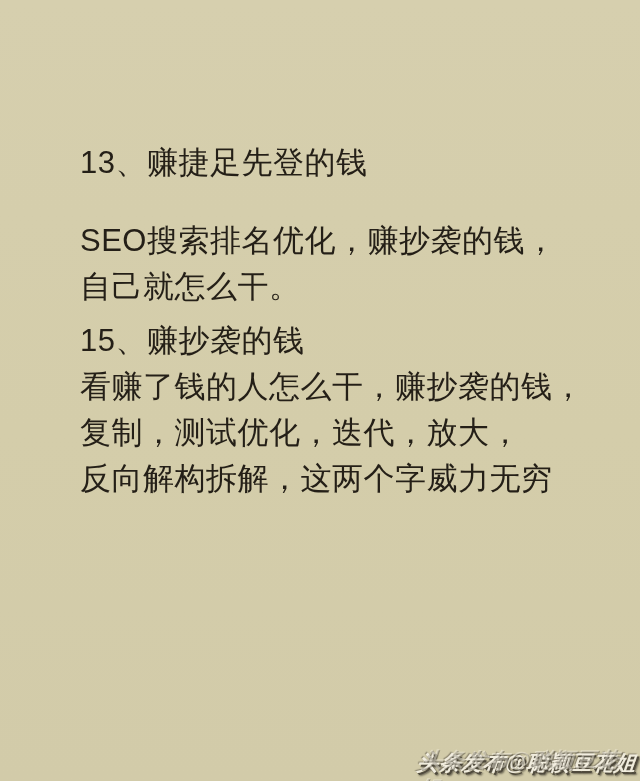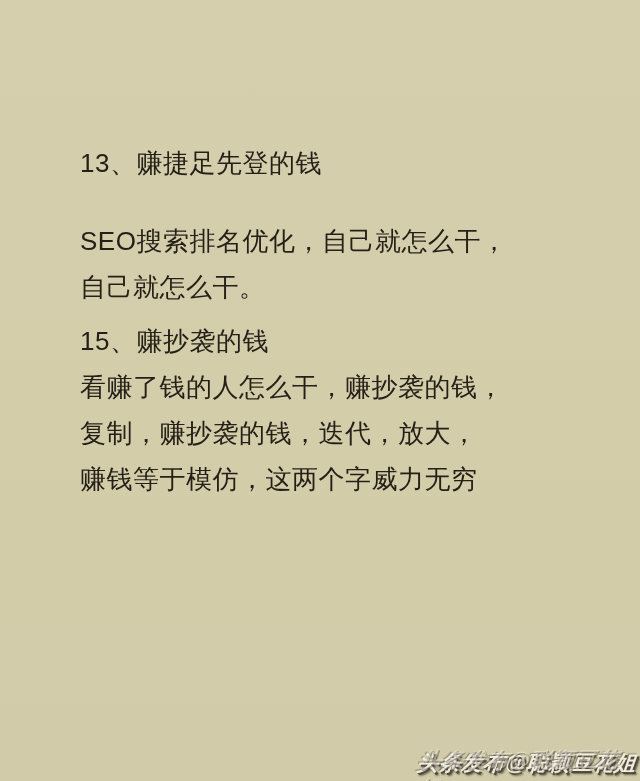--- a/index.html
+++ b/index.html
@@ -13,21 +13,21 @@
     overflow: hidden;
     font-family: "Liberation Sans", "DejaVu Sans", sans-serif;
     background: linear-gradient(180deg, #d6cfae 0%, #d4cdaa 55%, #d2cba9 100%);
   }
   .content {
     position: absolute;
     left: 80px;
     top: 140px;
     right: 6px;
     color: #241f17;
-    font-size: 26px;
+    font-size: 31px;
     line-height: 46px;
     letter-spacing: 0.5px;
   }
   .content p {
     margin: 0;
     white-space: nowrap;
   }
   .section-heading {
     font-weight: 500;
   }
@@ -69,29 +69,29 @@
 </style>
 </head>
 <body>
 
 <div class="page">
 
   <div class="content">
 
     <div class="section sec-13">
       <p class="section-heading">13、赚捷足先登的钱</p>
-      <p>SEO搜索排名优化，自己就怎么干，</p>
+      <p>SEO搜索排名优化，赚抄袭的钱，</p>
       <p>自己就怎么干。</p>
     </div>
 
 
     <div class="section sec-15">
       <p class="section-heading">15、赚抄袭的钱</p>
       <p>看赚了钱的人怎么干，赚抄袭的钱，</p>
-      <p>复制，赚抄袭的钱，迭代，放大，</p>
-      <p>赚钱等于模仿，这两个字威力无穷</p>
+      <p>复制，测试优化，迭代，放大，</p>
+      <p>反向解构拆解，这两个字威力无穷</p>
     </div>
 
   </div>
 
   <div class="watermark" data-text="头条发布@聪颖豆花姐">头条发布@聪颖豆花姐</div>
 
 </div>
 
 </body></html>

